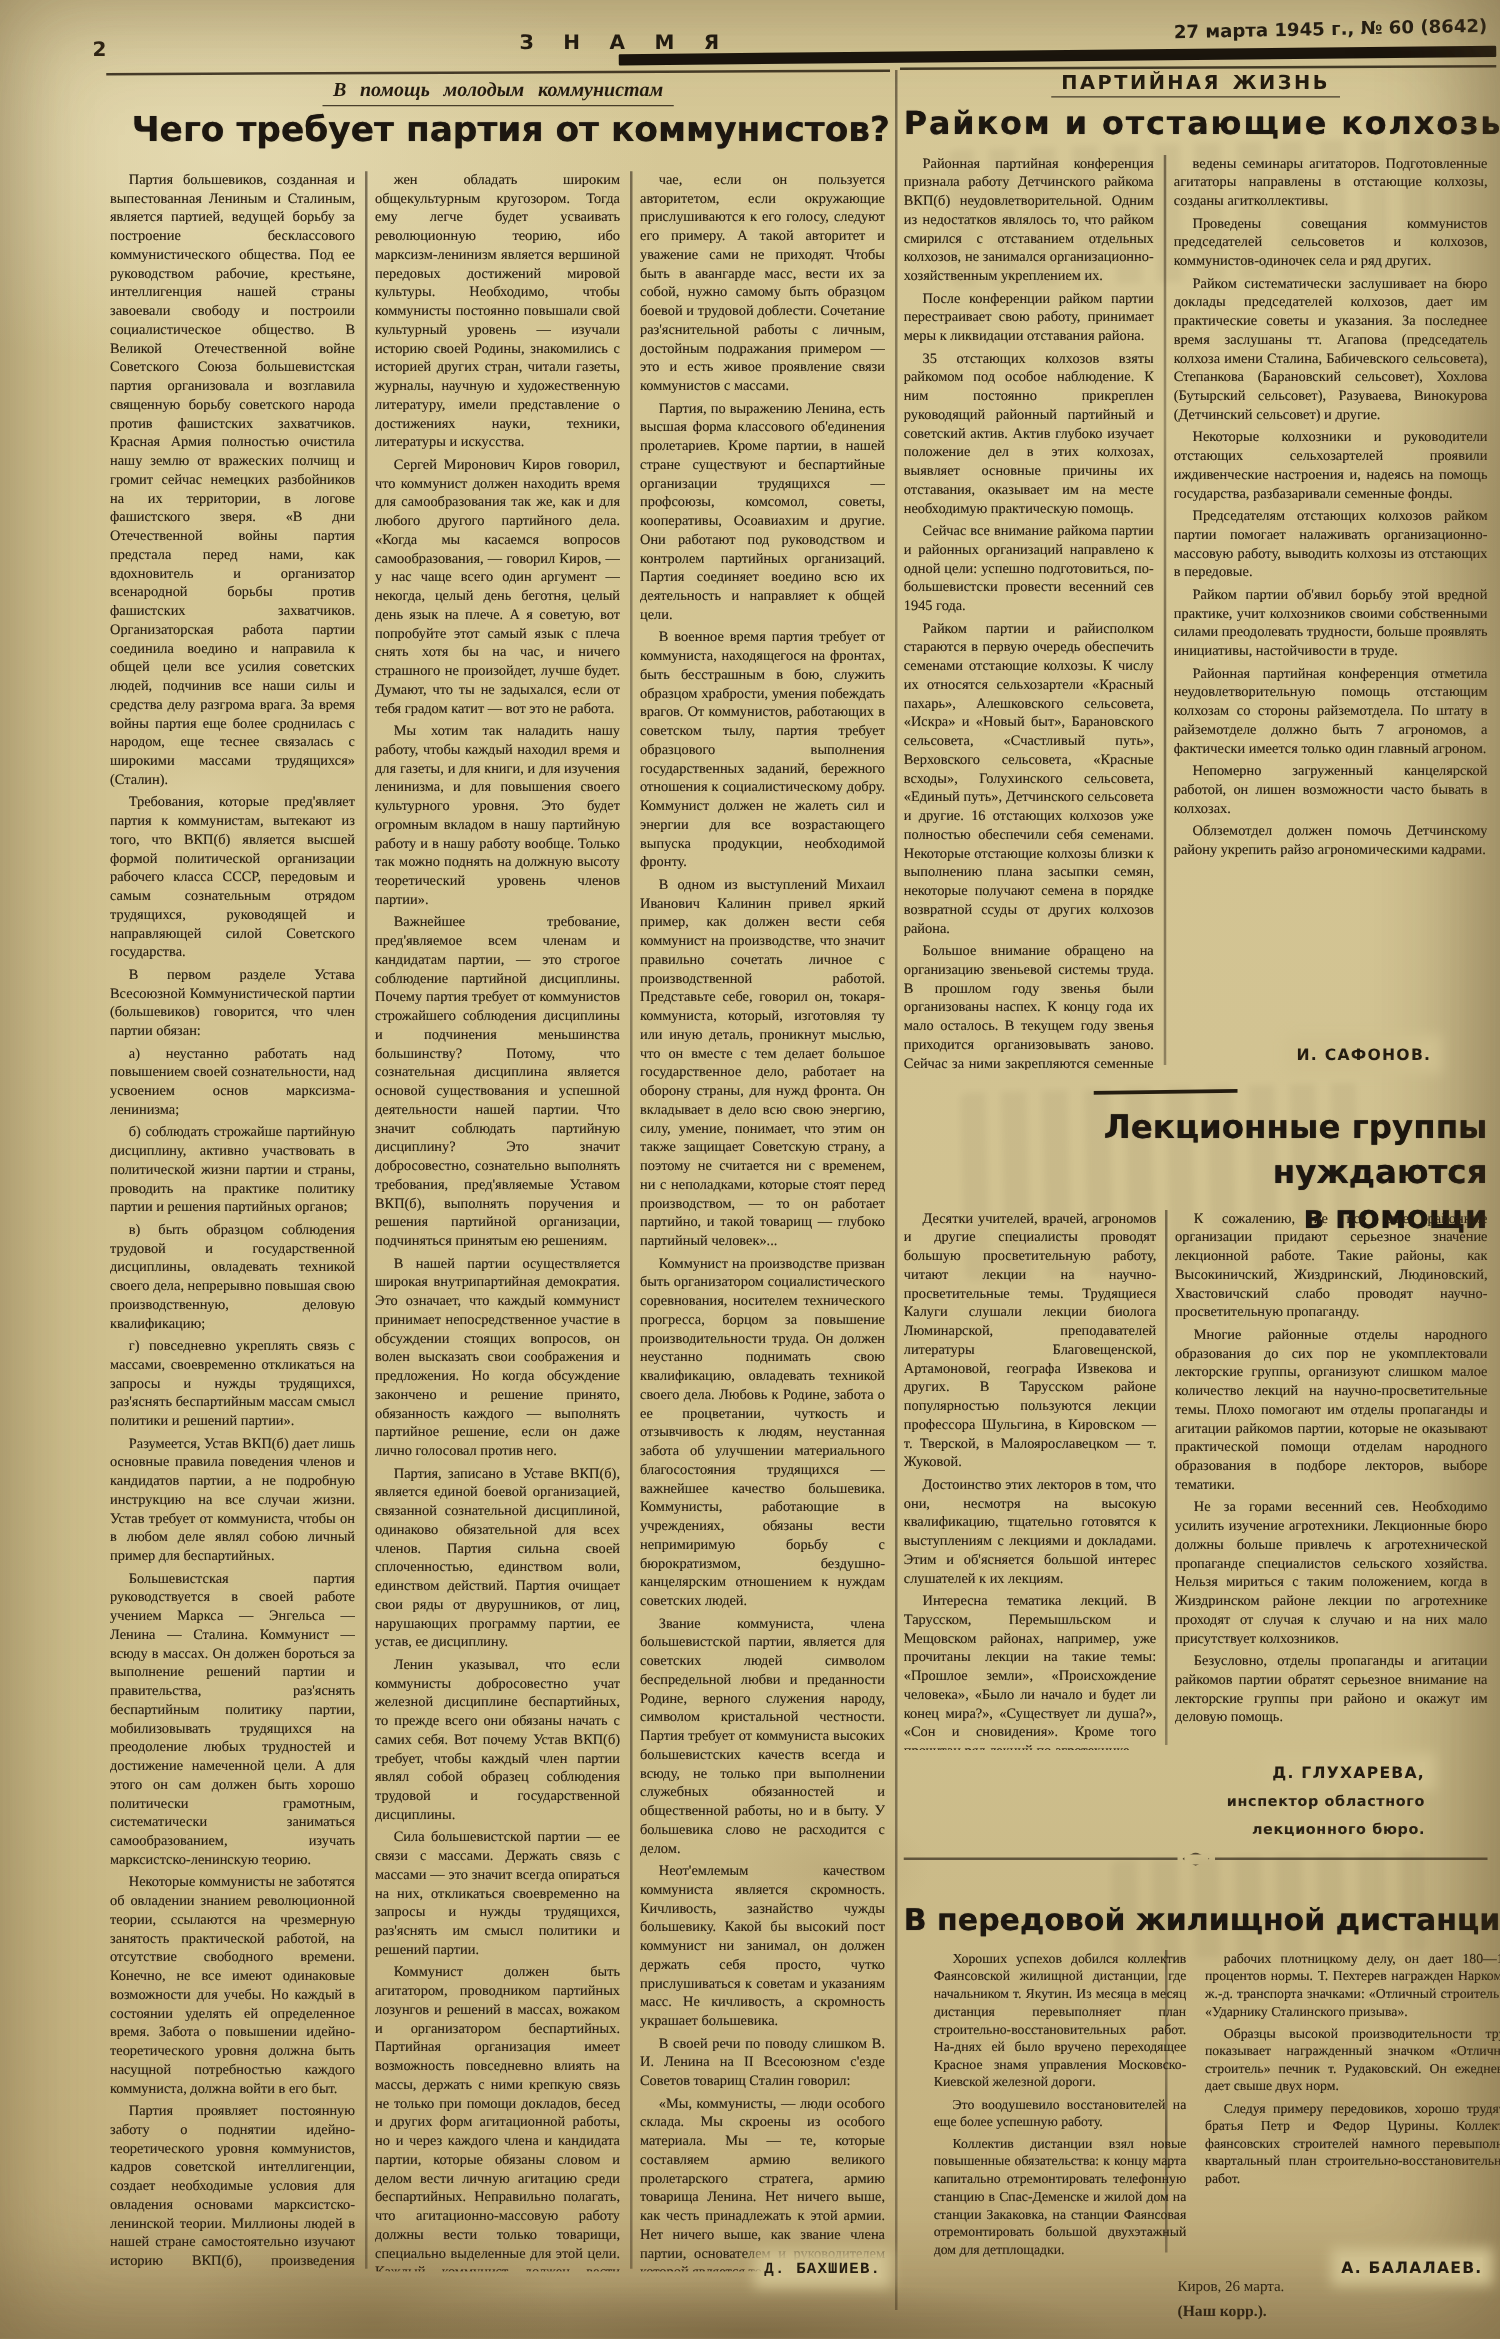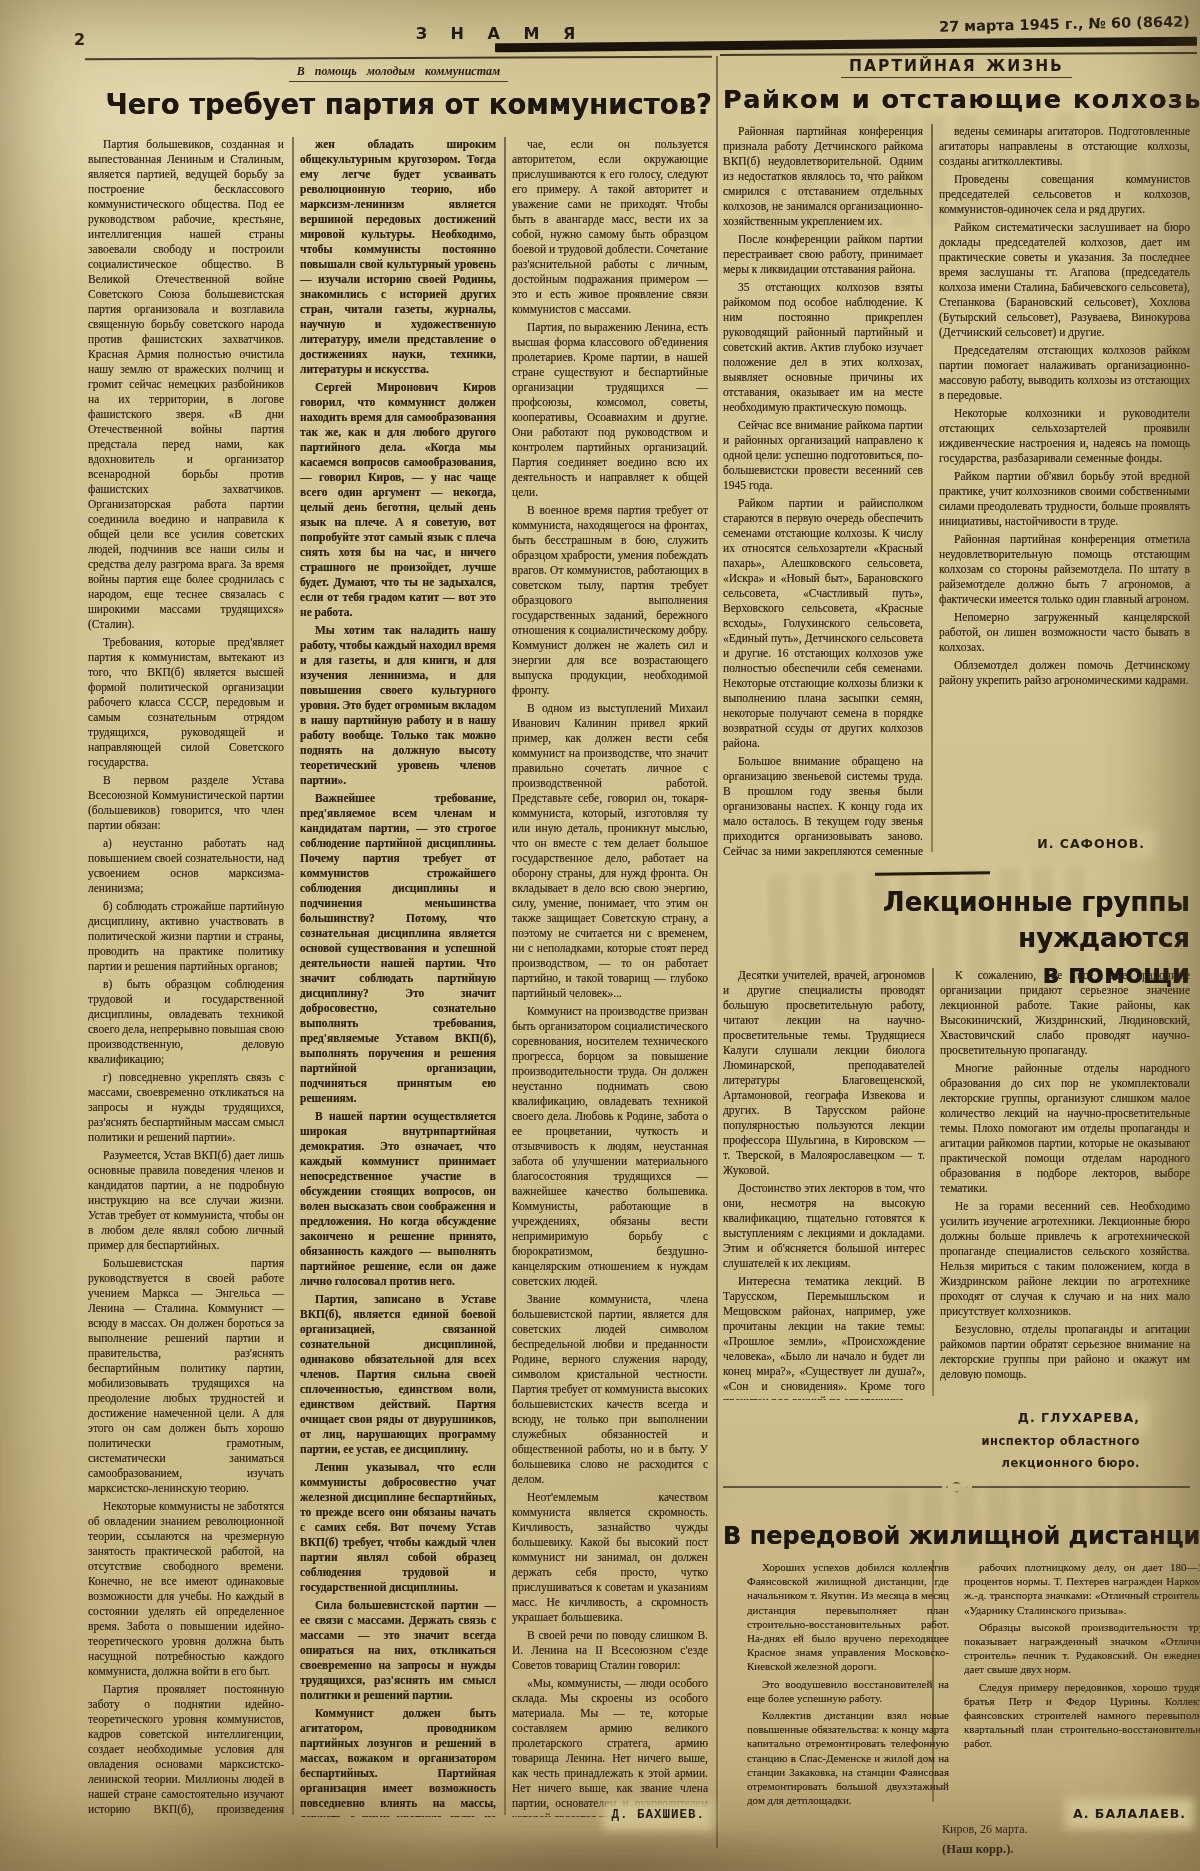--- a/index.html
+++ b/index.html
@@ -24,21 +24,21 @@
   }
   .abs{position:absolute;}
   
   .mast-num{font-weight:bold;font-size:16px;font-family:"DejaVu Sans",sans-serif;}
   .mast-title{font-family:"DejaVu Sans",sans-serif;font-weight:bold;font-size:16px;letter-spacing:9px;color:#1d1810;}
   .mast-date{font-family:"DejaVu Sans",sans-serif;font-weight:bold;font-size:14.5px;transform:rotate(-1.2deg);color:#1d1810;}
   .rule-heavy{background:#17120c;height:9px;transform:rotate(-.55deg);border-radius:1px;}
   .rule-thin{background:rgba(30,22,12,.8);height:2px;transform:rotate(-.25deg);}
   .vrule{width:1.5px;background:linear-gradient(180deg,rgba(40,30,18,.55),rgba(40,30,18,.35) 30%,rgba(40,30,18,.55) 60%,rgba(40,30,18,.4));}
   
-  .kicker{font-style:italic;font-weight:bold;font-size:12px;text-align:center;word-spacing:7px;color:#241c10;}
+  .kicker{font-style:italic;font-weight:bold;font-size:16px;text-align:center;word-spacing:7px;color:#241c10;}
   .kicker .inner{display:inline-block;border-bottom:1.5px solid rgba(35,26,14,.8);padding:0 8px 2px;}
   .kicker-caps{font-family:"DejaVu Sans",sans-serif;font-style:normal;word-spacing:2px;letter-spacing:2px;font-size:15.5px;}
   .headline{font-family:"DejaVu Sans",sans-serif;font-weight:bold;text-align:right;color:#1d1710;white-space:nowrap;text-shadow:0 0 .6px rgba(29,23,16,.8);}
   .h-main{font-size:27.5px;}
   .h-raykom{font-size:25.5px;letter-spacing:1.5px;}
   .h-lect{font-size:26px;line-height:36px;white-space:normal;}
   .h-house{font-size:24px;}
   
   .col{overflow:hidden;text-align:justify;font-size:11.5px;line-height:15px;color:rgba(40,30,17,.95);text-shadow:0 0 .4px rgba(40,30,17,.55);}
   .col p{margin:0 0 3px;text-indent:15px;}
@@ -86,21 +86,21 @@
       <p>а) неустанно работать над повышением своей сознательности, над усвоением основ марксизма-ленинизма;</p>
       <p>б) соблюдать строжайше партийную дисциплину, активно участвовать в политической жизни партии и страны, проводить на практике политику партии и решения партийных органов;</p>
       <p>в) быть образцом соблюдения трудовой и государственной дисциплины, овладевать техникой своего дела, непрерывно повышая свою производственную, деловую квалификацию;</p>
       <p>г) повседневно укреплять связь с массами, своевременно откликаться на запросы и нужды трудящихся, раз'яснять беспартийным массам смысл политики и решений партии».</p>
       <p>Разумеется, Устав ВКП(б) дает лишь основные правила поведения членов и кандидатов партии, а не подробную инструкцию на все случаи жизни. Устав требует от коммуниста, чтобы он в любом деле являл собою личный пример для беспартийных.</p>
       <p>Большевистская партия руководствуется в своей работе учением Маркса — Энгельса — Ленина — Сталина. Коммунист — всюду в массах. Он должен бороться за выполнение решений партии и правительства, раз'яснять беспартийным политику партии, мобилизовывать трудящихся на преодоление любых трудностей и достижение намеченной цели. А для этого он сам должен быть хорошо политически грамотным, систематически заниматься самообразованием, изучать марксистско-ленинскую теорию.</p>
       <p>Некоторые коммунисты не заботятся об овладении знанием революционной теории, ссылаются на чрезмерную занятость практической работой, на отсутствие свободного времени. Конечно, не все имеют одинаковые возможности для учебы. Но каждый в состоянии уделять ей определенное время. Забота о повышении идейно-теоретического уровня должна быть насущной потребностью каждого коммуниста, должна войти в его быт.</p>
       <p>Партия проявляет постоянную заботу о поднятии идейно-теоретического уровня коммунистов, кадров советской интеллигенции, создает необходимые условия для овладения основами марксистско-ленинской теории. Миллионы людей в нашей стране самостоятельно изучают историю ВКП(б), произведения классиков марксизма-ленинизма. Отделы пропаганды и агитации партийных комитетов организуют в помощь изучающим лекции, теоретические собеседования, семинары и групповые консультации. В партийных кабинетах подбирается необходимая литература. При желании партийцы могут изучать революционную теорию в кружках партийного просвещения. Долг каждого коммуниста — полностью использовать эти возможности для повышения своей идейно-теоретической подготовки.</p>
     </div>
   <div class="abs vrule" style="left:292px;top:137px;height:1678px;"></div>
-  <div class="abs col" style="left:300px;top:137px;width:196px;height:1680px;font-weight:bold;">
+  <div class="abs col" style="left:300px;top:137px;width:196px;height:1680px;">
       <p>жен обладать широким общекультурным кругозором. Тогда ему легче будет усваивать революционную теорию, ибо марксизм-ленинизм является вершиной передовых достижений мировой культуры. Необходимо, чтобы коммунисты постоянно повышали свой культурный уровень — изучали историю своей Родины, знакомились с историей других стран, читали газеты, журналы, научную и художественную литературу, имели представление о достижениях науки, техники, литературы и искусства.</p>
       <p>Сергей Миронович Киров говорил, что коммунист должен находить время для самообразования так же, как и для любого другого партийного дела. «Когда мы касаемся вопросов самообразования, — говорил Киров, — у нас чаще всего один аргумент — некогда, целый день беготня, целый день язык на плече. А я советую, вот попробуйте этот самый язык с плеча снять хотя бы на час, и ничего страшного не произойдет, лучше будет. Думают, что ты не задыхался, если от тебя градом катит — вот это не работа.</p>
       <p>Мы хотим так наладить нашу работу, чтобы каждый находил время и для газеты, и для книги, и для изучения ленинизма, и для повышения своего культурного уровня. Это будет огромным вкладом в нашу партийную работу и в нашу работу вообще. Только так можно поднять на должную высоту теоретический уровень членов партии».</p>
       <p>Важнейшее требование, пред'являемое всем членам и кандидатам партии, — это строгое соблюдение партийной дисциплины. Почему партия требует от коммунистов строжайшего соблюдения дисциплины и подчинения меньшинства большинству? Потому, что сознательная дисциплина является основой существования и успешной деятельности нашей партии. Что значит соблюдать партийную дисциплину? Это значит добросовестно, сознательно выполнять требования, пред'являемые Уставом ВКП(б), выполнять поручения и решения партийной организации, подчиняться принятым ею решениям.</p>
       <p>В нашей партии осуществляется широкая внутрипартийная демократия. Это означает, что каждый коммунист принимает непосредственное участие в обсуждении стоящих вопросов, он волен высказать свои соображения и предложения. Но когда обсуждение закончено и решение принято, обязанность каждого — выполнять партийное решение, если он даже лично голосовал против него.</p>
       <p>Партия, записано в Уставе ВКП(б), является единой боевой организацией, связанной сознательной дисциплиной, одинаково обязательной для всех членов. Партия сильна своей сплоченностью, единством воли, единством действий. Партия очищает свои ряды от двурушников, от лиц, нарушающих программу партии, ее устав, ее дисциплину.</p>
       <p>Ленин указывал, что если коммунисты добросовестно учат железной дисциплине беспартийных, то прежде всего они обязаны начать с самих себя. Вот почему Устав ВКП(б) требует, чтобы каждый член партии являл собой образец соблюдения трудовой и государственной дисциплины.</p>
       <p>Сила большевистской партии — ее связи с массами. Держать связь с массами — это значит всегда опираться на них, откликаться своевременно на запросы и нужды трудящихся, раз'яснять им смысл политики и решений партии.</p>
       <p>Коммунист должен быть агитатором, проводником партийных лозунгов и решений в массах, вожаком и организатором беспартийных. Партийная организация имеет возможность повседневно влиять на массы, держать с ними крепкую связь не только при помощи докладов, бесед и других форм агитационной работы, но и через каждого члена и кандидата партии, которые обязаны словом и делом вести личную агитацию среди беспартийных. Неправильно полагать, что агитационно-массовую работу должны вести только товарищи, специально выделенные для этой цели. Каждый коммунист должен вести политическую работу в массах. Непременная обязанность коммуниста — проводить личную, индивидуальную агитацию везде: на работе, дома, в дороге, в столовой, в вагоне.</p>
     </div>
@@ -129,22 +129,22 @@
       <p>35 отстающих колхозов взяты райкомом под особое наблюдение. К ним постоянно прикреплен руководящий районный партийный и советский актив. Актив глубоко изучает положение дел в этих колхозах, выявляет основные причины их отставания, оказывает им на месте необходимую практическую помощь.</p>
       <p>Сейчас все внимание райкома партии и районных организаций направлено к одной цели: успешно подготовиться, по-большевистски провести весенний сев 1945 года.</p>
       <p>Райком партии и райисполком стараются в первую очередь обеспечить семенами отстающие колхозы. К числу их относятся сельхозартели «Красный пахарь», Алешковского сельсовета, «Искра» и «Новый быт», Барановского сельсовета, «Счастливый путь», Верховского сельсовета, «Красные всходы», Голухинского сельсовета, «Единый путь», Детчинского сельсовета и другие. 16 отстающих колхозов уже полностью обеспечили себя семенами. Некоторые отстающие колхозы близки к выполнению плана засыпки семян, некоторые получают семена в порядке возвратной ссуды от других колхозов района.</p>
       <p>Большое внимание обращено на организацию звеньевой системы труда. В прошлом году звенья были организованы наспех. К концу года их мало осталось. В текущем году звенья приходится организовывать заново. Сейчас за ними закрепляются семенные участки.</p>
     </div>
   <div class="abs vrule" style="left:931px;top:124px;height:728px;"></div>
   <div class="abs col" style="left:939px;top:124px;width:251px;height:732px;">
       <p>ведены семинары агитаторов. Подготовленные агитаторы направлены в отстающие колхозы, созданы агитколлективы.</p>
       <p>Проведены совещания коммунистов председателей сельсоветов и колхозов, коммунистов-одиночек села и ряд других.</p>
       <p>Райком систематически заслушивает на бюро доклады председателей колхозов, дает им практические советы и указания. За последнее время заслушаны тт. Агапова (председатель колхоза имени Сталина, Бабичевского сельсовета), Степанкова (Барановский сельсовет), Хохлова (Бутырский сельсовет), Разуваева, Винокурова (Детчинский сельсовет) и другие.</p>
+      <p>Некоторые колхозники и руководители отстающих сельхозартелей проявили иждивенческие настроения и, надеясь на помощь государства, разбазаривали семенные фонды.</p>
       <p>Председателям отстающих колхозов райком партии помогает налаживать организационно-массовую работу, выводить колхозы из отстающих в передовые.</p>
-      <p>Некоторые колхозники и руководители отстающих сельхозартелей проявили иждивенческие настроения и, надеясь на помощь государства, разбазаривали семенные фонды.</p>
       <p>Райком партии об'явил борьбу этой вредной практике, учит колхозников своими собственными силами преодолевать трудности, больше проявлять инициативы, настойчивости в труде.</p>
       <p>Районная партийная конференция отметила неудовлетворительную помощь отстающим колхозам со стороны райземотдела. По штату в райземотделе должно быть 7 агрономов, а фактически имеется только один главный агроном.</p>
       <p>Непомерно загруженный канцелярской работой, он лишен возможности часто бывать в колхозах.</p>
       <p>Облземотдел должен помочь Детчинскому району укрепить райзо агрономическими кадрами.</p>
     </div>
   <div class="abs sig" style="right:55px;top:836px;">И. САФОНОВ.</div>
 
   <div class="abs dash-divider" style="left:875px;top:872px;width:115px;"></div>
 
   <div class="abs headline h-lect" style="left:723px;top:884px;width:467px;">

